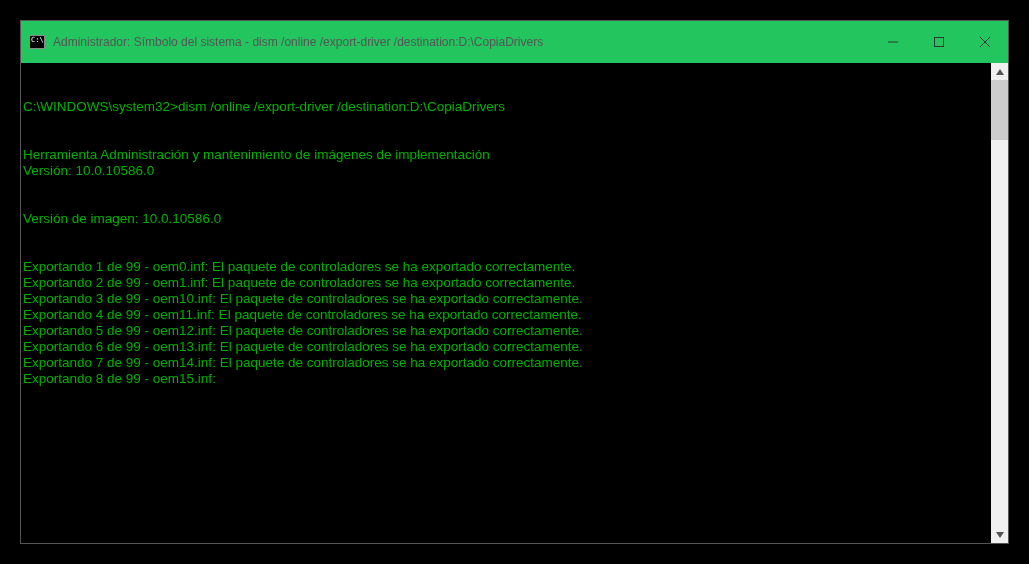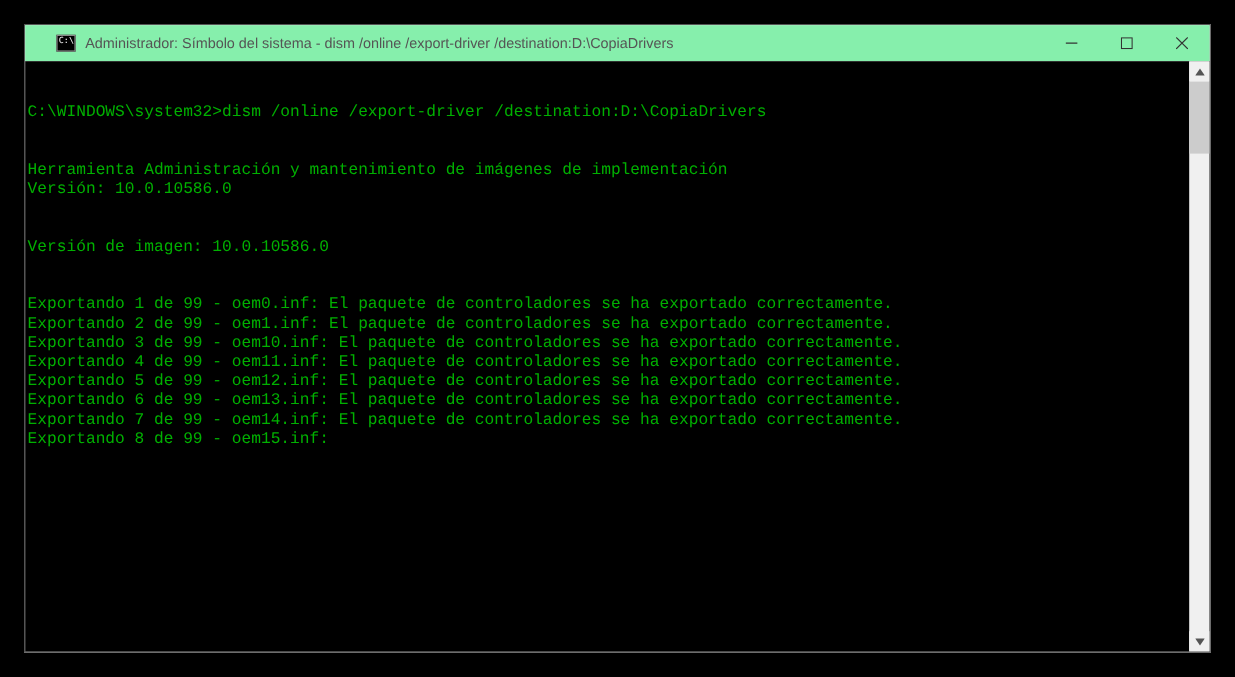--- a/index.html
+++ b/index.html
@@ -12,25 +12,25 @@
     }
     .window {
       background: #fff;
       width: 100%;
       height: 100%;
       display: flex;
       flex-direction: column;
       border: 1px solid #555;
     }
     .titlebar {
-      height: 30px;
-      background: #86efac;
+      height: 42px;
+      background: #22c55e;
       display: flex;
       align-items: center;
-      padding-left: 26px;
+      padding-left: 8px;
       color: #555;
       font-size: 12px;
     }
     .app-icon {
       width: 16px;
       height: 14px;
       background: #000;
       border: 1px solid #888;
       margin-right: 8px;
       position: relative;
@@ -58,21 +58,21 @@
       justify-content: center;
       color: #333;
       font-size: 11px;
       font-family: "Segoe UI Symbol", sans-serif;
     }
     .win-btn svg { width: 10px; height: 10px; stroke: #333; stroke-width: 1; fill: none; }
     .console-area {
       flex: 1;
       background: #000;
       color: #00b000;
-      font-family: Liberation Mono, monospace;
+      font-family: Liberation Sans, sans-serif;
       font-size: 13.5px;
       line-height: 16px;
       padding: 4px 2px;
       position: relative;
       overflow: hidden;
       white-space: pre;
     }
     .console-content { position: absolute; left: 2px; top: 4px; right: 18px; }
     .scrollbar-v {
       position: absolute;

